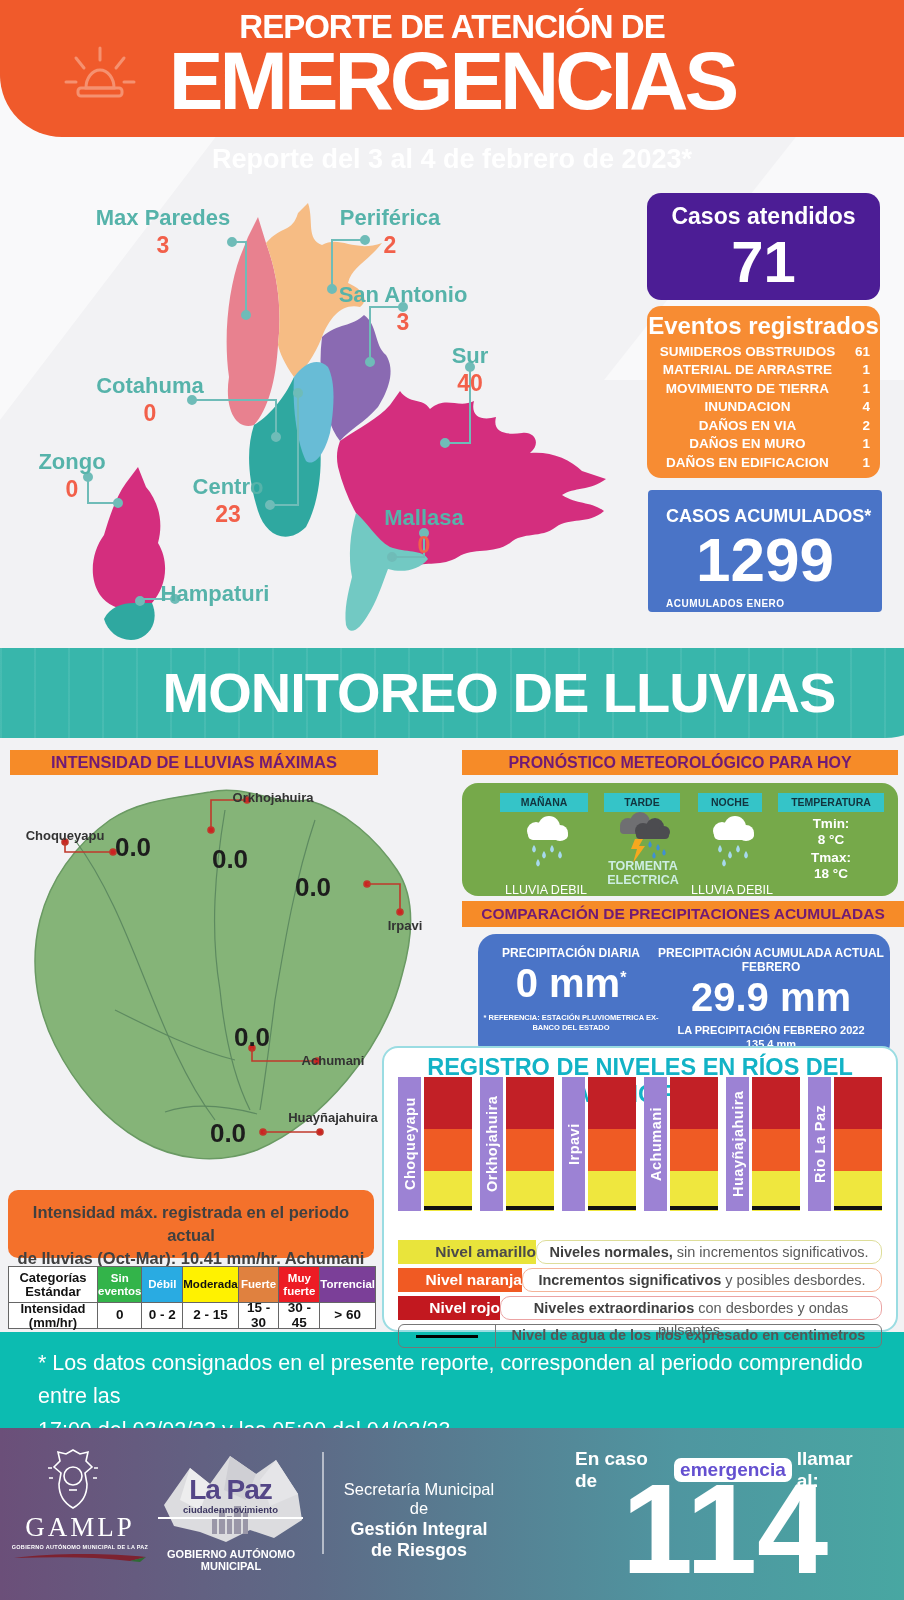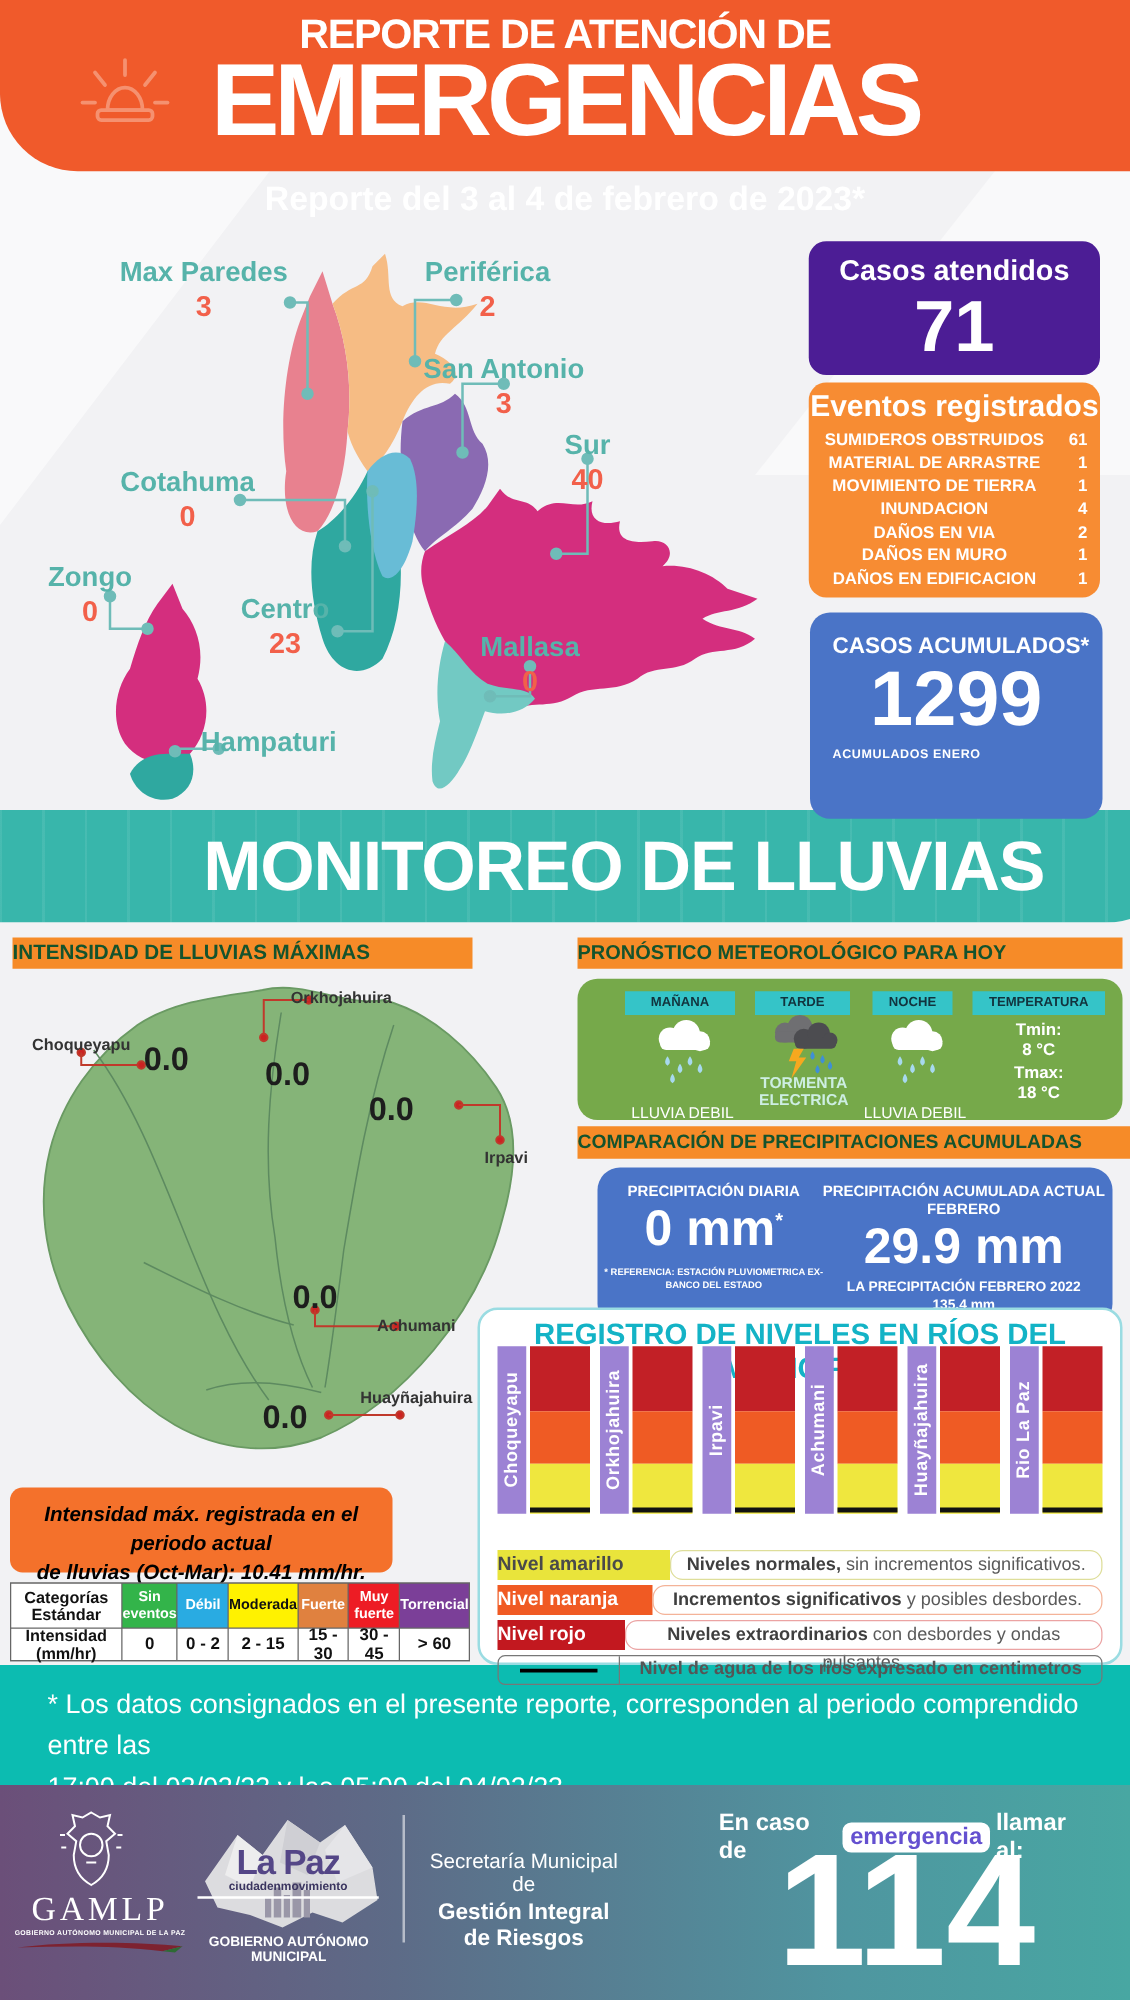--- a/index.html
+++ b/index.html
@@ -25,40 +25,40 @@
   
   .box-cases{left:647px;top:193px;width:233px;height:107px;background:#4c1d95;border-radius:14px;color:#fff;text-align:center;z-index:5;}
   .box-cases .t{font-size:23px;font-weight:800;margin-top:10px;}
   .box-cases .v{font-size:58px;font-weight:900;line-height:1.1;}
   .box-events{left:647px;top:306px;width:233px;height:172px;background:#f78c33;border-radius:14px;color:#fff;z-index:5;padding:0;}
   .box-events .t{font-size:24px;font-weight:800;text-align:center;margin-top:6px;}
   .ev-rows{margin:2px 10px 0 10px;}
   .ev-row{display:flex;align-items:center;height:18.5px;font-size:13.5px;font-weight:700;gap:10px;}
   .ev-row .l{flex:1;text-align:center;}
   .ev-row .n{width:22px;text-align:right;}
-  .box-acc{left:648px;top:490px;width:234px;height:165px;background:#4a74c7;border-radius:16px;color:#fff;z-index:5;}
+  .box-acc{left:648px;top:490px;width:234px;height:122px;background:#4a74c7;border-radius:4px;color:#fff;z-index:5;}
   .box-acc .t{font-size:18px;font-weight:800;margin:16px 0 0 18px;}
   .box-acc .v{font-size:62px;font-weight:900;text-align:center;line-height:1.05;}
   .box-acc .c{font-size:10px;font-weight:800;margin:6px 0 0 18px;letter-spacing:.5px;}
   
   .banner{left:0;top:648px;width:904px;height:90px;background-color:#38b6ab;
     background-image:repeating-linear-gradient(90deg,rgba(255,255,255,.08) 0 2px,transparent 2px 34px);
     border-bottom-right-radius:66px;z-index:4;padding-left:47px;}
   .banner .t{width:100%;text-align:center;color:#fff;font-weight:900;font-size:56px;line-height:90px;letter-spacing:-1px;}
   
-  .sec-hdr{background:#f68b28;color:#14532d;font-weight:800;z-index:5;}
+  .sec-hdr{background:#f68b28;color:#701a75;font-weight:800;text-align:center;z-index:5;}
   .sh-left{left:10px;top:750px;width:368px;height:25px;font-size:16.5px;line-height:25px;}
   .sh-fcst{left:462px;top:750px;width:436px;height:25px;font-size:16px;line-height:25px;}
   .sh-comp{left:462px;top:901px;width:442px;height:26px;font-size:15.5px;line-height:26px;}
   
   .bname{font-size:13px;font-weight:800;color:#333;z-index:6;}
   .bval{font-size:26px;font-weight:900;color:#1d1d1d;z-index:6;}
   
-  .note-box{left:8px;top:1190px;width:306px;height:68px;background:#f4712b;border-radius:10px;color:#000000;
-    text-align:center;font-size:16.5px;font-weight:800;line-height:1.4;padding-top:11px;box-sizing:border-box;z-index:5;font-style:italic;}
+  .note-box{left:8px;top:1190px;width:366px;height:68px;background:#f4712b;border-radius:10px;color:#404040;
+    text-align:center;font-size:16.5px;font-weight:800;line-height:1.4;padding-top:11px;box-sizing:border-box;z-index:5;}
   
   .ctable{left:8px;top:1266px;width:366px;display:grid;grid-template-columns:88px repeat(6,1fr);
     background:#666;gap:1px;border:1px solid #666;z-index:5;}
   .ctable div{background:#fff;display:flex;flex-direction:column;align-items:center;justify-content:center;
     font-weight:800;text-align:center;line-height:1.05;}
   .ct-h{height:35px;font-size:11.5px;}
   .ct-r{height:25px;font-size:13.5px;color:#111;}
   .c-cat{color:#111;font-size:13px;}
   .c-green{background:#33b44a !important;color:#fff;}
   .c-cyan{background:#29abe2 !important;color:#fff;}
@@ -89,21 +89,21 @@
   .riv-g{flex:1;display:flex;gap:3px;}
   .riv-lab{width:23px;background:#9c82d4;color:#fff;font-size:14.5px;font-weight:800;
     writing-mode:vertical-rl;transform:rotate(180deg);display:flex;align-items:center;justify-content:center;letter-spacing:.5px;}
   .riv-bar{flex:1;display:flex;flex-direction:column;position:relative;}
   .lv-red{height:38.5%;background:#c22026;}
   .lv-org{height:31.5%;background:#ef5b24;}
   .lv-yel{height:30%;background:#efe73e;}
   .wline{position:absolute;left:0;right:0;bottom:1px;height:4px;background:#111;}
   
   .lg-row{position:absolute;left:14px;right:14px;height:24px;display:flex;font-size:14.5px;}
-  .lg-badge{height:24px;line-height:24px;text-align:left;font-weight:900;font-size:15.5px;}
+  .lg-badge{height:24px;line-height:24px;text-align:right;font-weight:900;font-size:15.5px;}
   .lg-text{flex:1;background:#fff;border-radius:10px;line-height:22px;text-align:center;color:#5a5a5a;}
   .lg-text b{color:#3f3f3f;}
   .lg4{border:1.5px solid #777;border-radius:6px;box-sizing:border-box;}
   .lg4 .cell1{width:96px;display:flex;align-items:center;justify-content:center;border-right:1.5px solid #777;}
   .lg4 .line{width:62px;height:3px;background:#000;}
   .lg4 .cell2{flex:1;text-align:center;line-height:21px;font-weight:800;color:#555;}
   
   .tnote{left:0;top:1332px;width:904px;height:96px;background:#0cbcb1;z-index:4;}
   .tnote .t{margin:15px 30px 0 38px;color:#fff;font-size:21.5px;line-height:1.55;}
   

